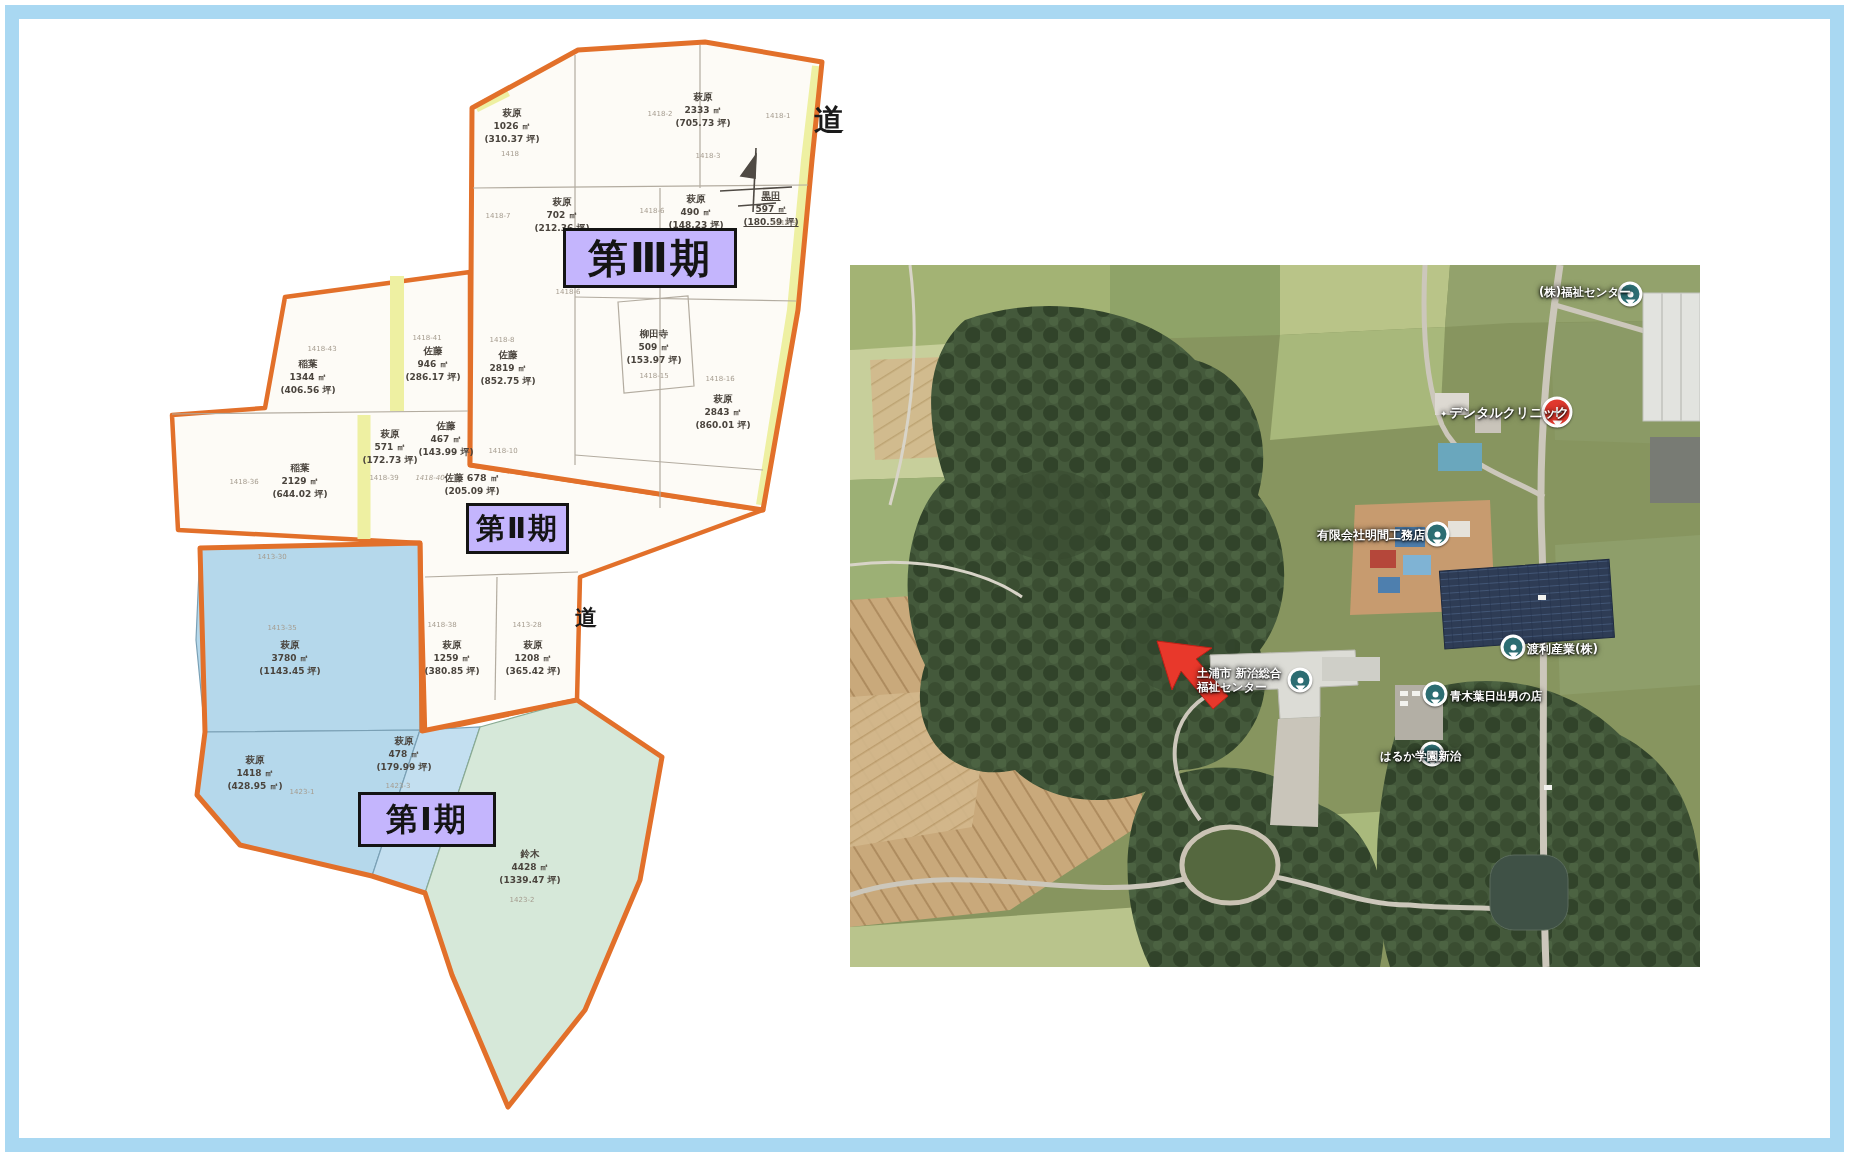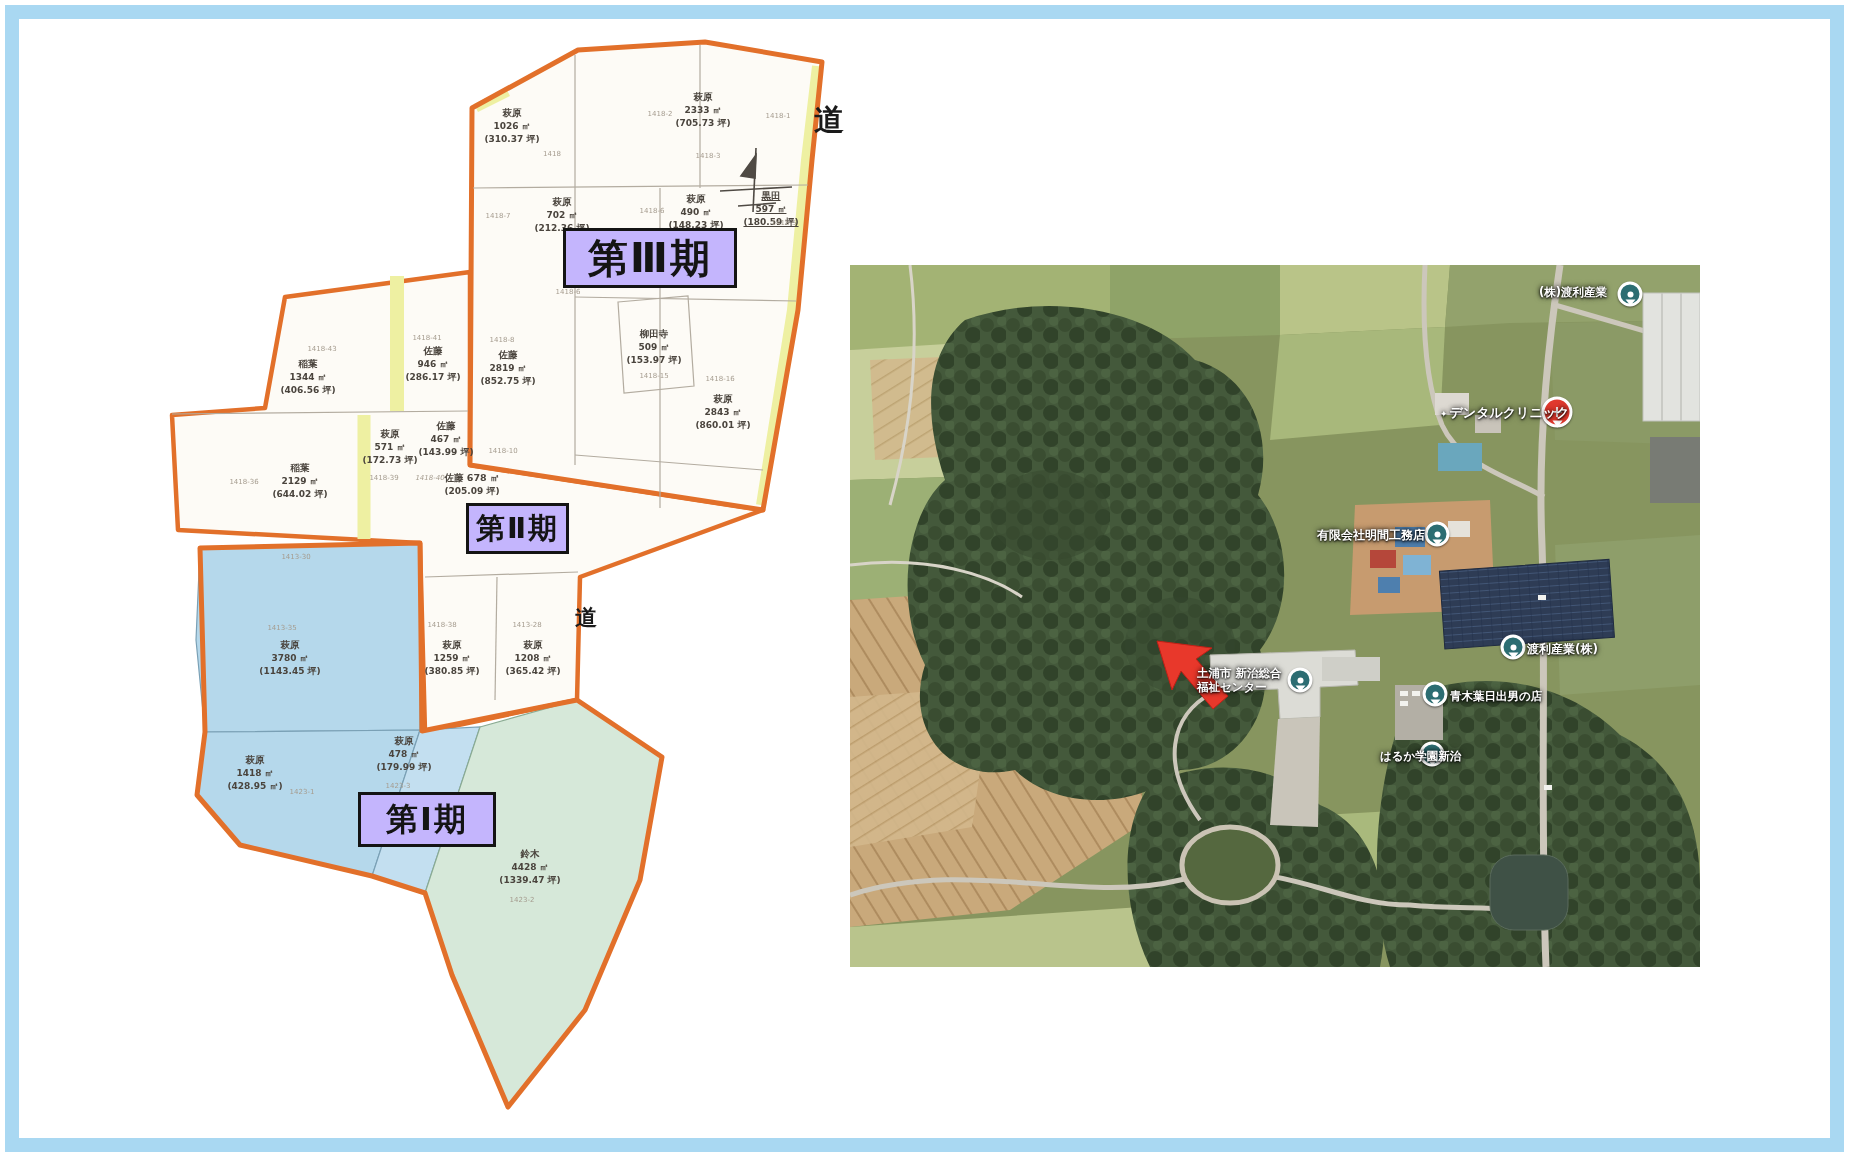--- a/index.html
+++ b/index.html
@@ -266,50 +266,50 @@
     <div class="parcel-label" style="left: 404px; top: 734px; position: absolute;">
       <div>萩原</div>
       <div>478 ㎡</div>
       <div>(179.99 坪)</div>
     </div>
     <div class="parcel-label" style="left: 530px; top: 847px; position: absolute;">
       <div>鈴木</div>
       <div>4428 ㎡</div>
       <div>(1339.47 坪)</div>
     </div>
-    <div class="parcel-num" style="left: 510px; top: 150px; position: absolute; margin-left: 42px;">1418</div>
+    <div class="parcel-num" style="left: 510px; top: 150px; position: absolute;">1418</div>
     <div class="parcel-num" style="left: 778px; top: 112px; position: absolute;">1418-1</div>
     <div class="parcel-num" style="left: 660px; top: 110px; position: absolute;">1418-2</div>
     <div class="parcel-num" style="left: 708px; top: 152px; position: absolute;">1418-3</div>
     <div class="parcel-num" style="left: 652px; top: 207px; position: absolute;">1418-6</div>
     <div class="parcel-num" style="left: 498px; top: 212px; position: absolute;">1418-7</div>
     <div class="parcel-num" style="left: 784px; top: 219px; position: absolute;">1418-5</div>
     <div class="parcel-num" style="left: 568px; top: 288px; position: absolute;">1418-6</div>
     <div class="parcel-num" style="left: 502px; top: 336px; position: absolute;">1418-8</div>
     <div class="parcel-num" style="left: 427px; top: 334px; position: absolute;">1418-41</div>
     <div class="parcel-num" style="left: 322px; top: 345px; position: absolute;">1418-43</div>
     <div class="parcel-num" style="left: 654px; top: 372px; position: absolute;">1418-15</div>
     <div class="parcel-num" style="left: 720px; top: 375px; position: absolute;">1418-16</div>
     <div class="parcel-num" style="left: 503px; top: 447px; position: absolute;">1418-10</div>
     <div class="parcel-num" style="left: 384px; top: 474px; position: absolute;">1418-39</div>
     <div class="parcel-num" style="left: 430px; top: 474px; position: absolute; font-style: italic;">1418-40</div>
     <div class="parcel-num" style="left: 244px; top: 478px; position: absolute;">1418-36</div>
-    <div class="parcel-num" style="left: 296px; top: 553px; position: absolute;">1413-30</div>
+    <div class="parcel-num" style="left: 272px; top: 553px; position: absolute;">1413-30</div>
     <div class="parcel-num" style="left: 282px; top: 624px; position: absolute;">1413-35</div>
     <div class="parcel-num" style="left: 442px; top: 621px; position: absolute;">1418-38</div>
     <div class="parcel-num" style="left: 527px; top: 621px; position: absolute;">1413-28</div>
     <div class="parcel-num" style="left: 302px; top: 788px; position: absolute; text-align: right;">1423-1</div>
     <div class="parcel-num" style="left: 398px; top: 782px; position: absolute;">1423-3</div>
     <div class="parcel-num" style="left: 522px; top: 896px; position: absolute;">1423-2</div>
     <div class="phase-box" style="left: 563px; top: 228px; position: absolute; width: 168px; height: 54px; font-size: 40px;">第Ⅲ期</div>
     <div class="phase-box" style="left: 466px; top: 503px; position: absolute; width: 97px; height: 45px; font-size: 29px;">第Ⅱ期</div>
     <div class="phase-box" style="left: 358px; top: 792px; position: absolute; width: 132px; height: 49px; font-size: 32px;">第Ⅰ期</div>
     <div class="road-label" style="left: 829px; top: 100px; position: absolute; font-size: 30px;">道</div>
     <div class="road-label" style="left: 586px; top: 603px; position: absolute; font-size: 22px;">道</div>
-    <div class="map-label" style="left: 1539px; top: 286px; position: absolute; font-size: 11.5px;">(株)渡利産業</div>
+    <div class="map-label" style="left: 1539px; top: 286px; position: absolute; font-size: 11.5px;">(株)福祉センター</div>
     <div class="marker marker-teal" style="left: 1630px; top: 294px; position: absolute;"></div>
     <div class="map-label" style="left: 1440px; top: 405px; position: absolute; font-size: 13px;"><span class="label-icon">✦</span>デンタルクリニック</div>
     <div class="marker marker-red" style="left: 1557px; top: 412px; position: absolute;">+</div>
     <div class="map-label" style="left: 1317px; top: 528px; position: absolute; font-size: 12px;">有限会社明間工務店</div>
     <div class="marker marker-teal" style="left: 1437px; top: 534px; position: absolute;"></div>
     <div class="map-label" style="left: 1527px; top: 642px; position: absolute; font-size: 12px; border-radius: 6px;">渡利産業(株)</div>
     <div class="marker marker-teal" style="left: 1513px; top: 647px; position: absolute;"></div>
     <div class="map-label" style="left: 1197px; top: 667px; position: absolute; font-size: 11.5px;">土浦市 新治総合
 福祉センター</div>
     <div class="marker marker-teal" style="left: 1300px; top: 680px; position: absolute;"></div>

